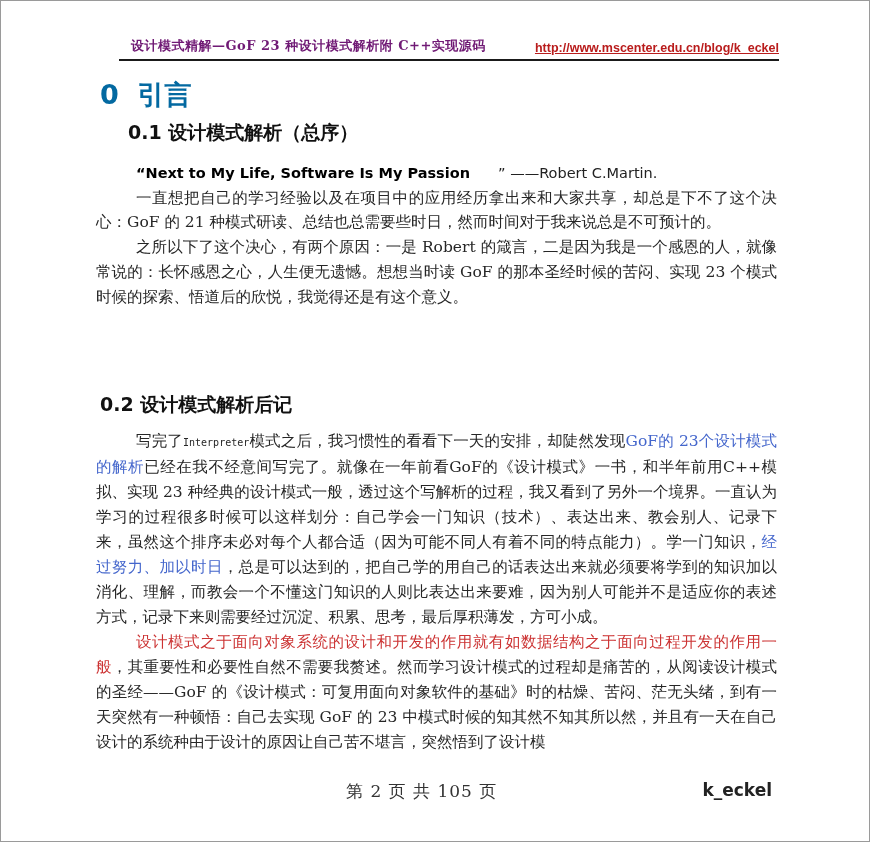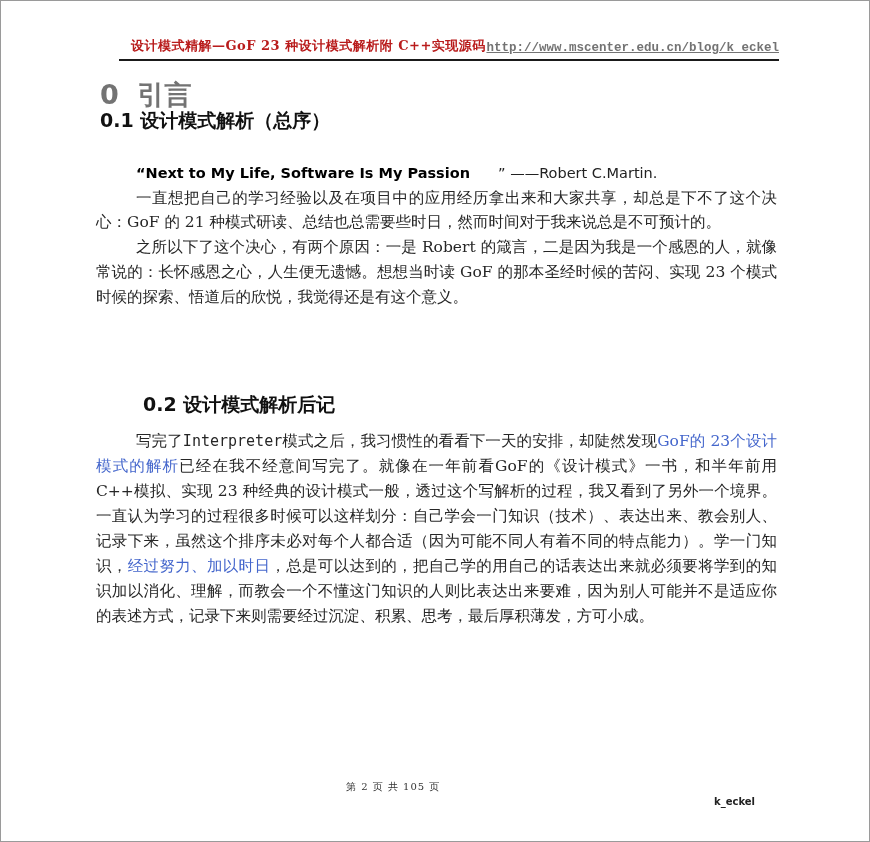--- a/index.html
+++ b/index.html
@@ -21,45 +21,45 @@
   .doc-header {
     position:absolute;
     top:36px; left:118px; width:660px;
     display:flex; justify-content:space-between; align-items:flex-end;
     border-bottom:2px solid #1a1a1a;
     padding-bottom:4px;
     box-sizing:border-box;
   }
   .doc-header .header-title {
     margin-left:12px;
-    font-size:13px; font-weight:bold; color:#b91c1c;
+    font-size:13px; font-weight:bold; color:#701a75;
     letter-spacing:0.5px;
   }
   .doc-header .header-url {
-    font-family:Liberation Mono, monospace;
+    font-family:Liberation Sans, sans-serif;
     font-size:12.5px; font-weight:bold;
-    color:#737373; text-decoration:underline;
+    color:#b91c1c; text-decoration:underline;
   }
 
   
   .chapter-heading {
     position:absolute; top:76px; left:99px;
     margin:0;
     font-family:"DejaVu Sans", sans-serif;
-    font-size:27px; font-weight:bold; color:#737373;
+    font-size:27px; font-weight:bold; color:#0369a1;
     white-space:pre;
   }
   .section-heading {
     position:absolute; left:99px;
     margin:0;
     font-family:"DejaVu Sans", sans-serif;
     font-size:19px; font-weight:bold; color:#111;
   }
-  .section-heading.s1 { top:107px; }
-  .section-heading.s2 { top:391px;margin-left:43px; }
+  .section-heading.s1 { top:119px;margin-left:28px; }
+  .section-heading.s2 { top:391px; }
 
   
   .body-block {
     position:absolute; left:95px; width:681px;
     font-size:15.5px; line-height:24.7px;
     color:#262626;
     text-align:justify;
   }
   .body-block.b1 { top:160px; }
   .body-block.b2 { top:428px; line-height:25px; }
@@ -70,35 +70,35 @@
     text-indent:48px;
     font-family:"DejaVu Sans", sans-serif;
     font-size:14.5px;
     line-height:24.7px;
   }
   .quote-highlight { color:#000000; font-weight:bold; }
   .quote-attribution { color:#222;margin-left:28px; }
 
   .blue { color:#4466cc; }
   .red  { color:#cc3333; }
-  .mono { font-family:"DejaVu Sans Mono", monospace; font-size:15px; }
+  .mono { font-family:"DejaVu Sans Mono", monospace; font-size:10px; }
 
   
   .doc-footer {
     position:absolute; top:779px; left:95px; right:95px; height:20px;
-    font-size:10px; color:#333;
+    font-size:17px; color:#333;
   }
   .doc-footer .page-label {
     position:absolute; left:250px;
     letter-spacing:1px;
   }
   .doc-footer .footer-author {
-    position:absolute; right:19px;
+    position:absolute; right:2px;
     font-family:"DejaVu Sans", sans-serif;
-    font-weight:bold; color:#222;margin-top:16px;
+    font-weight:bold; color:#222;
   }
 </style>
 </head>
 <body>
 
 <div class="page">
 
   <div class="doc-header">
     <span class="header-title">设计模式精解—GoF 23 种设计模式解析附 C++实现源码</span>
     <a class="header-url" href="#">http://www.mscenter.edu.cn/blog/k_eckel</a>
@@ -111,20 +111,21 @@
   <div class="body-block b1">
     <p class="quote-line"><span class="quote-highlight">“Next to My Life, Software Is My Passion</span><span class="quote-attribution">” ——Robert C.Martin.</span></p>
     <p>一直想把自己的学习经验以及在项目中的应用经历拿出来和大家共享，却总是下不了这个决心：GoF 的 21 种模式研读、总结也总需要些时日，然而时间对于我来说总是不可预计的。</p>
     <p>之所以下了这个决心，有两个原因：一是 Robert 的箴言，二是因为我是一个感恩的人，就像常说的：长怀感恩之心，人生便无遗憾。想想当时读 GoF 的那本圣经时候的苦闷、实现 23 个模式时候的探索、悟道后的欣悦，我觉得还是有这个意义。</p>
   </div>
 
   <h2 class="section-heading s2">0.2 设计模式解析后记</h2>
 
   <div class="body-block b2">
     <p><span>写完了</span><span class="mono">Interpreter</span><span>模式之后，我习惯性的看看下一天的安排，却陡然发现</span><span class="blue">GoF的 23个设计模式的解析</span><span>已经在我不经意间写完了。就像在一年前看GoF的《设计模式》一书，和半年前用C++模拟、实现 23 种经典的设计模式一般，透过这个写解析的过程，我又看到了另外一个境界。一直认为学习的过程很多时候可以这样划分：自己学会一门知识（技术）、表达出来、教会别人、记录下来，虽然这个排序未必对每个人都合适（因为可能不同人有着不同的特点能力）。学一门知识，</span><span class="blue">经过努力、加以时日</span><span>，总是可以达到的，把自己学的用自己的话表达出来就必须要将学到的知识加以消化、理解，而教会一个不懂这门知识的人则比表达出来要难，因为别人可能并不是适应你的表述方式，记录下来则需要经过沉淀、积累、思考，最后厚积薄发，方可小成。</span></p>
+    <p><span class="red">设计模式之于面向对象系统的设计和开发的作用就有如数据结构之于面向过程开发的作用一般</span><span>，其重要性和必要性自然不需要我赘述。然而学习设计模式的过程却是痛苦的，从阅读设计模式的圣经——GoF 的《设计模式：可复用面向对象软件的基础》时的枯燥、苦闷、茫无头绪，到有一天突然有一种顿悟：自己去实现 GoF 的 23 中模式时候的知其然不知其所以然，并且有一天在自己设计的系统种由于设计的原因让自己苦不堪言，突然悟到了设计模</span></p>
   </div>
 
   <div class="doc-footer">
     <span class="page-label">第 2 页 共 105 页</span>
     <span class="footer-author">k_eckel</span>
   </div>
 
 </div>
 
 </body></html>

